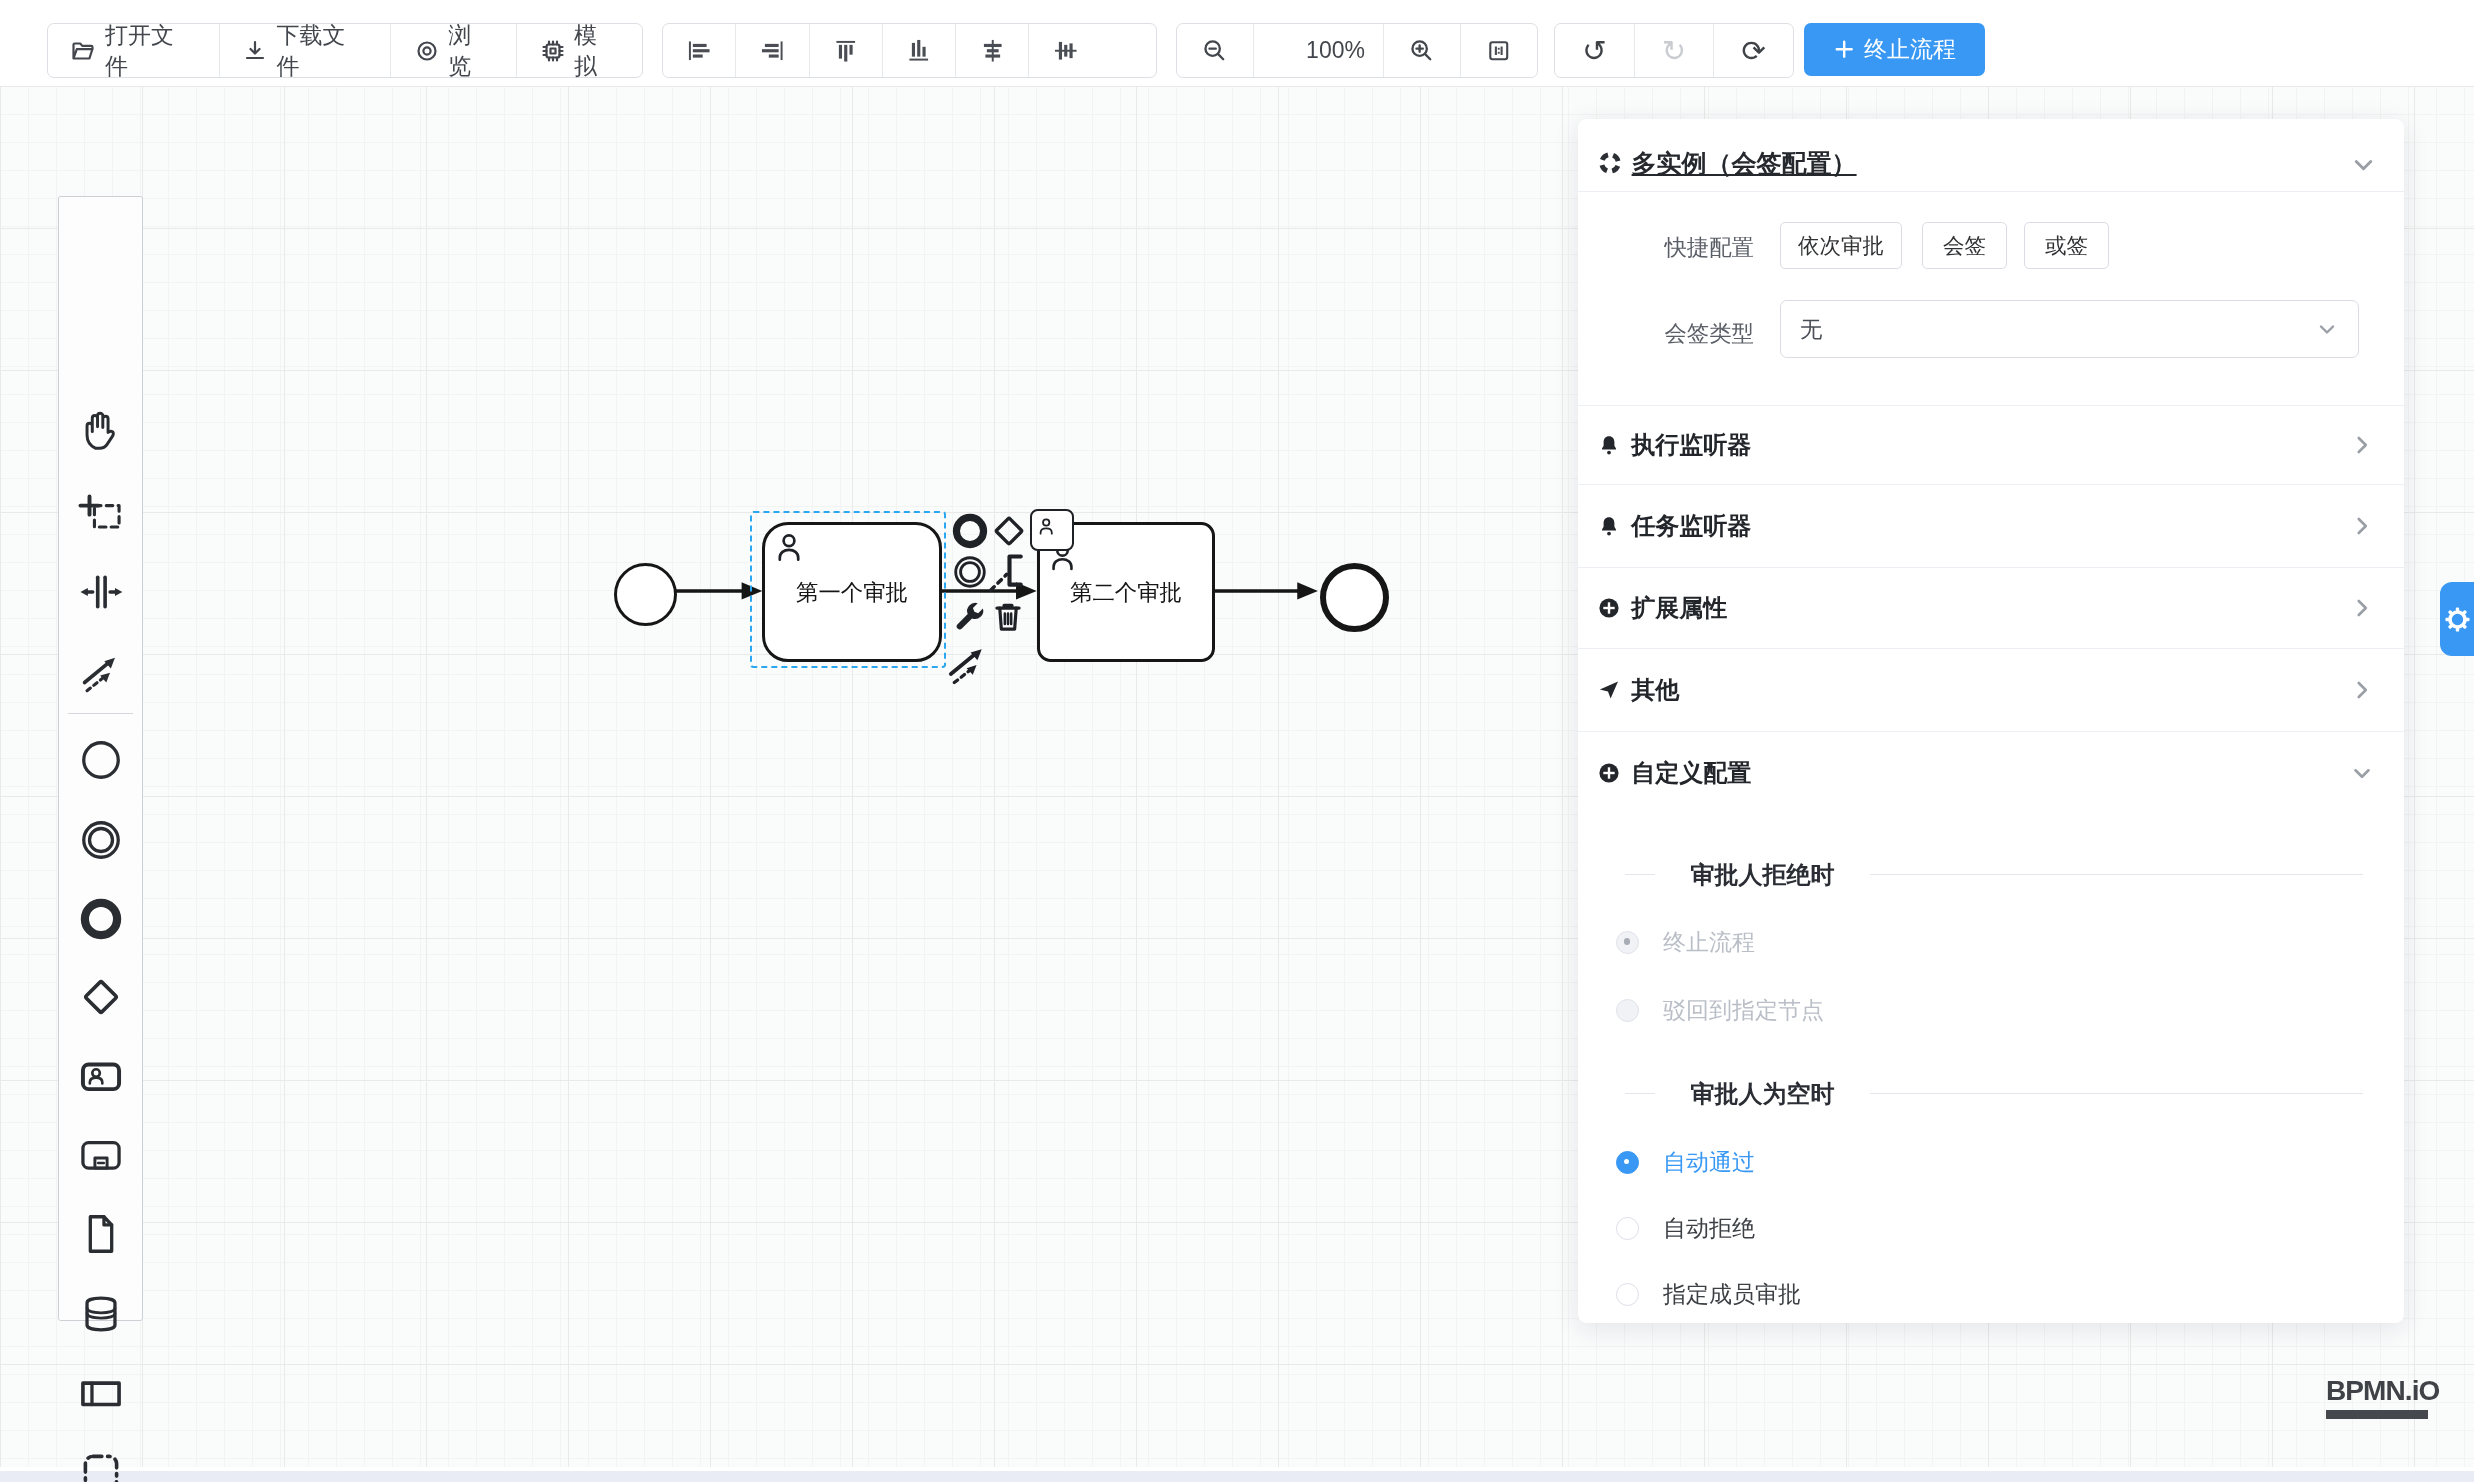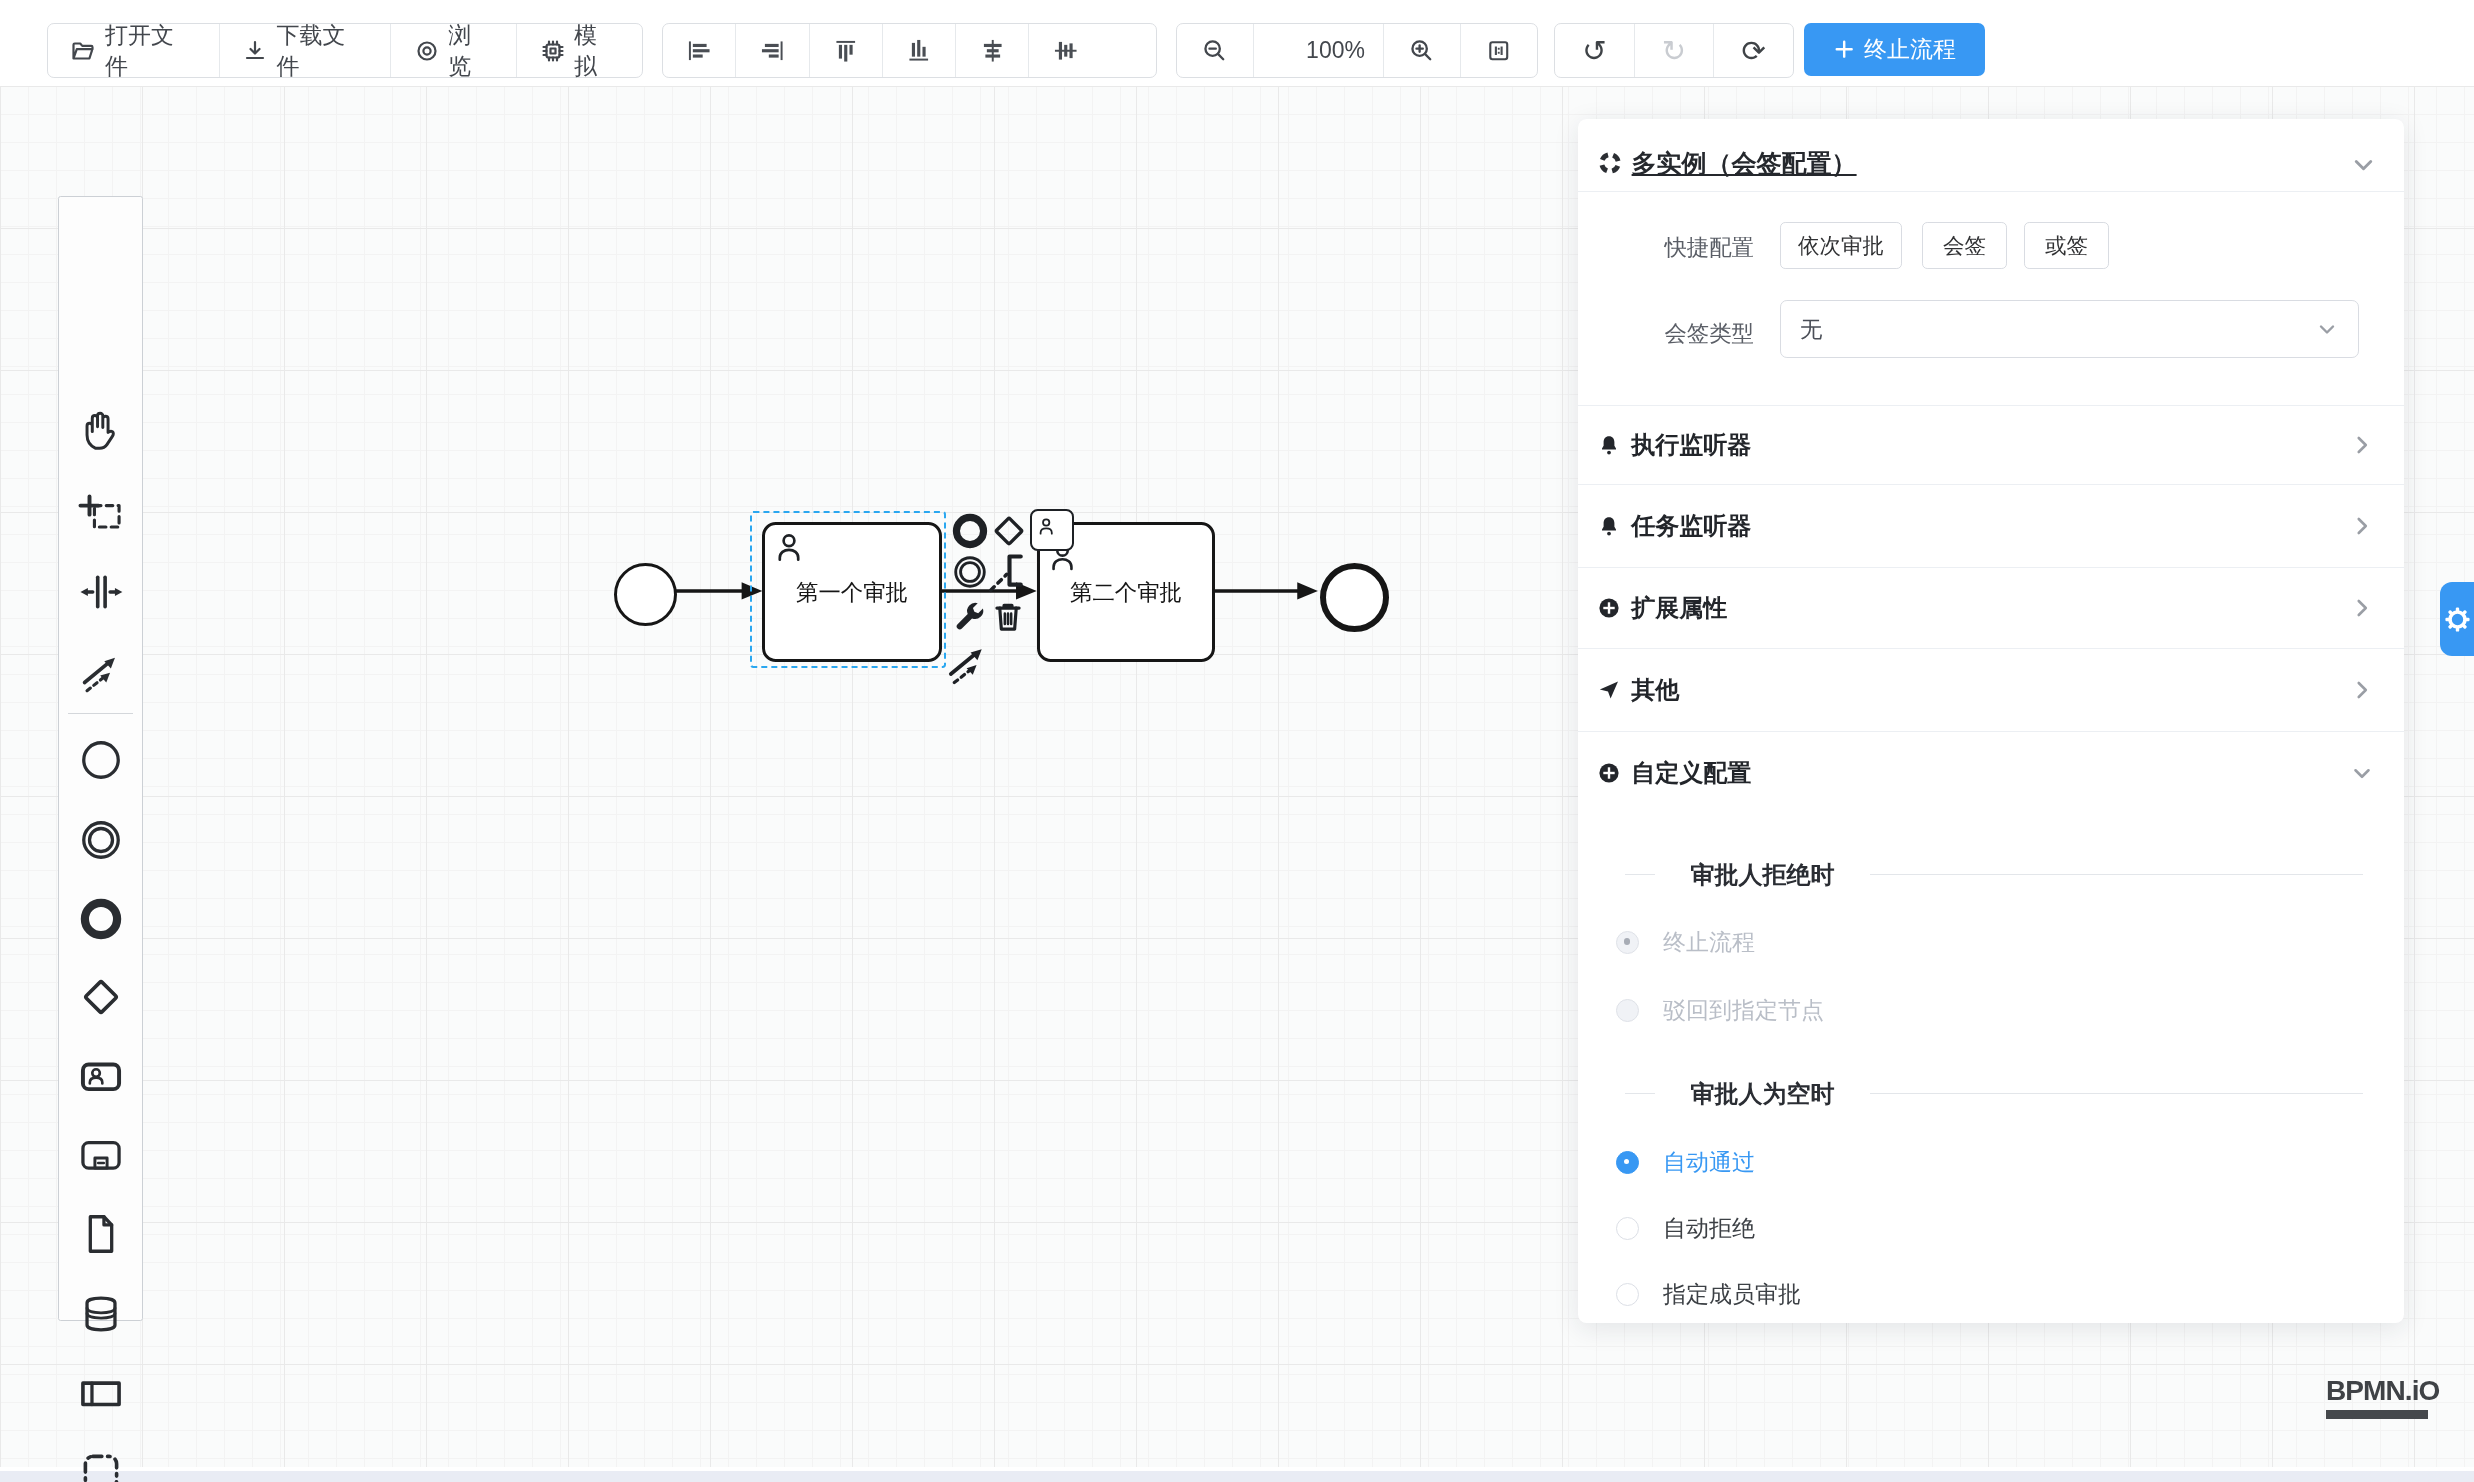--- a/index.html
+++ b/index.html
@@ -93,21 +93,21 @@
       <polygon points="1205,687 1181,677 1181,697" stroke="none"></polygon>
     <line x1="1407" y1="687" x2="1514" y2="687"></line>
       <polygon points="1532,687 1508,677 1508,697" stroke="none"></polygon>
   </g>
 </svg>
 
 <div class="abs evt" style="left:614px;top:563px;width:57px;height:57px;border:3.4px solid #161616;"></div>
 
 <div id="selection-box" class="abs" style="left:750px;top:511px;width:192px;height:153px;"></div>
 
-<div class="abs task" style="left:762px;top:522px;width:174px;height:134px;">
+<div class="abs task" style="left:762px;top:522px;width:174px;height:134px;border-radius:26px;">
   <span>第一个审批</span>
 </div>
 <div class="abs node-user" style="left:772px;top:530px;z-index:6;">
   <svg width="34" height="34" viewBox="0 0 24 24">
       <circle cx="12" cy="7.6" r="3.8"></circle>
       <path d="M5.5 21v-1.4c0-3.6 3-5.6 6.5-5.6s6.5 2 6.5 5.6V21"></path>
     </svg>
 </div>
 
 <div class="abs task" style="left:1037px;top:522px;width:172px;height:134px;">

